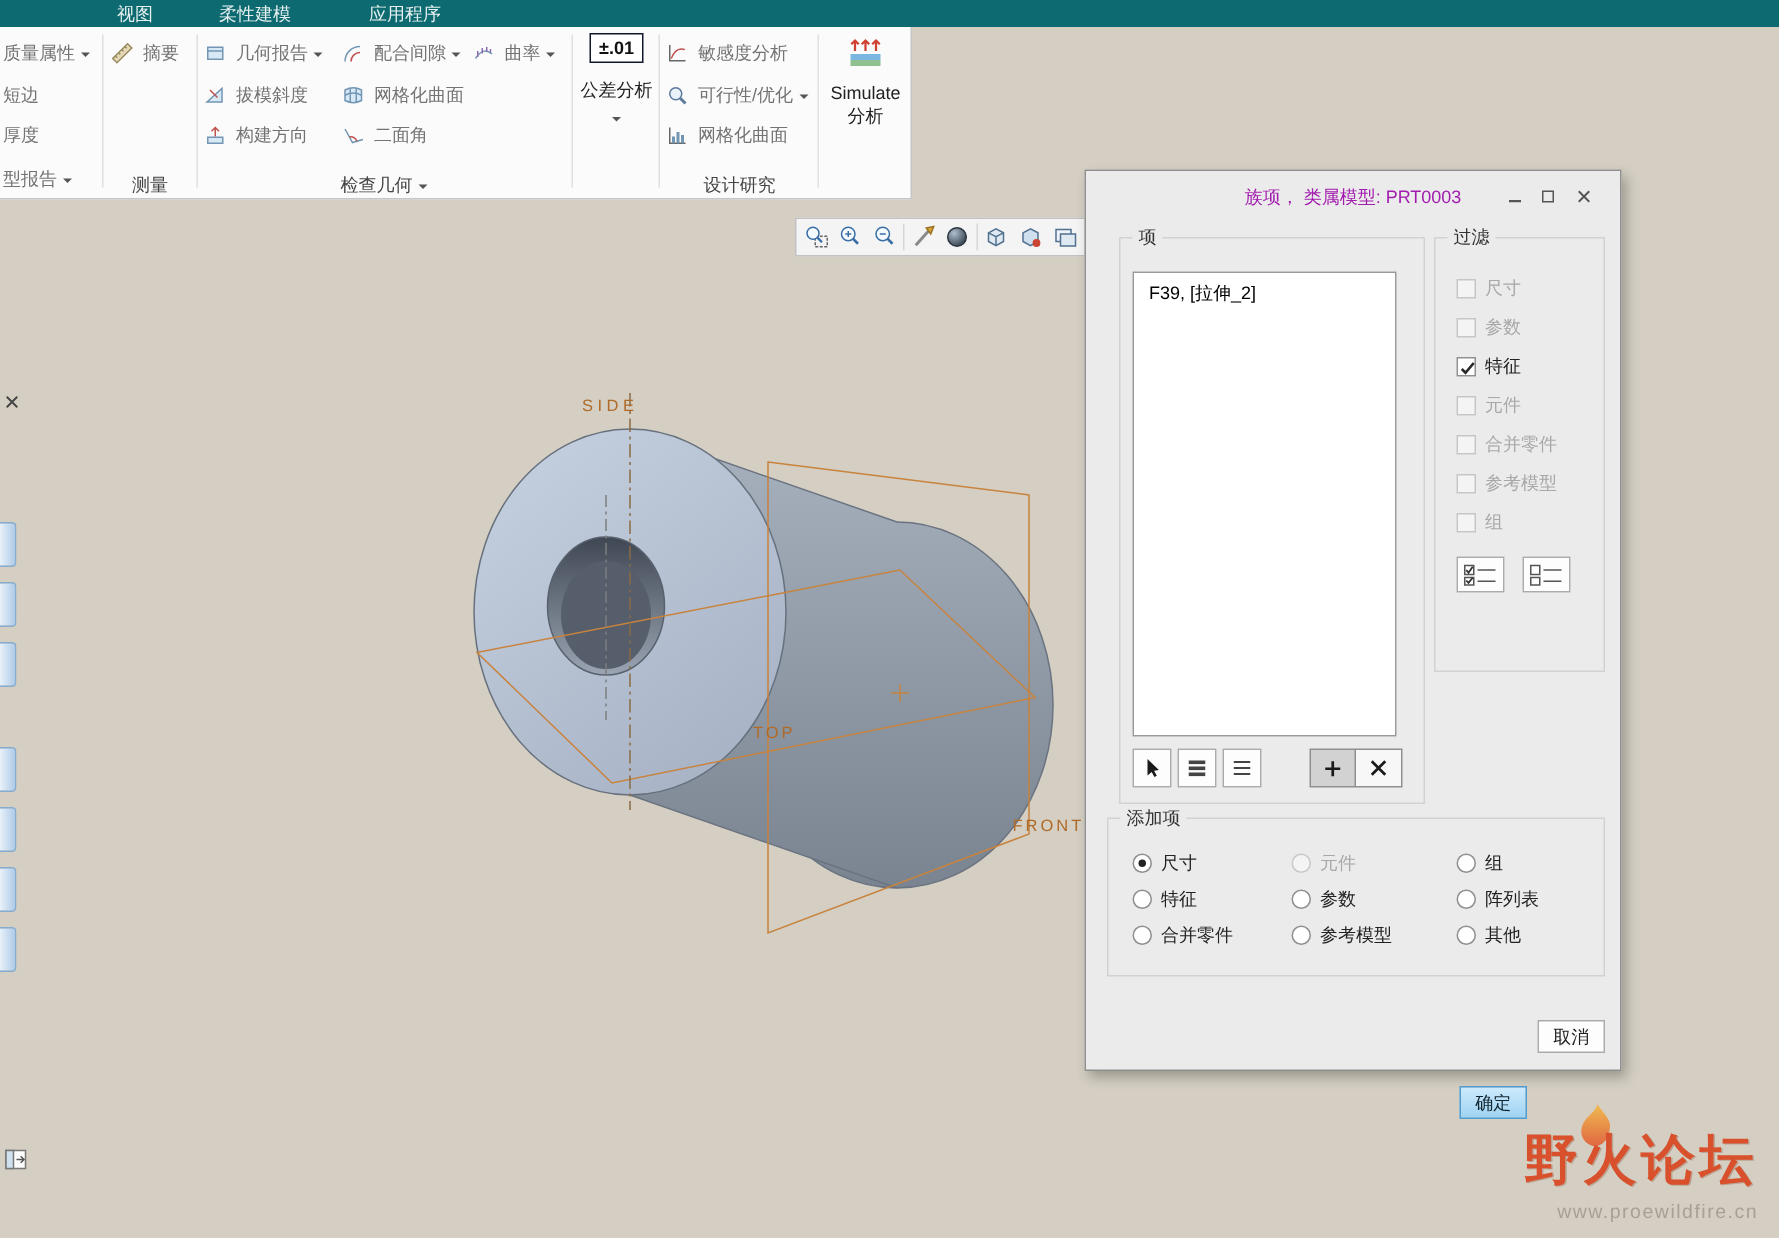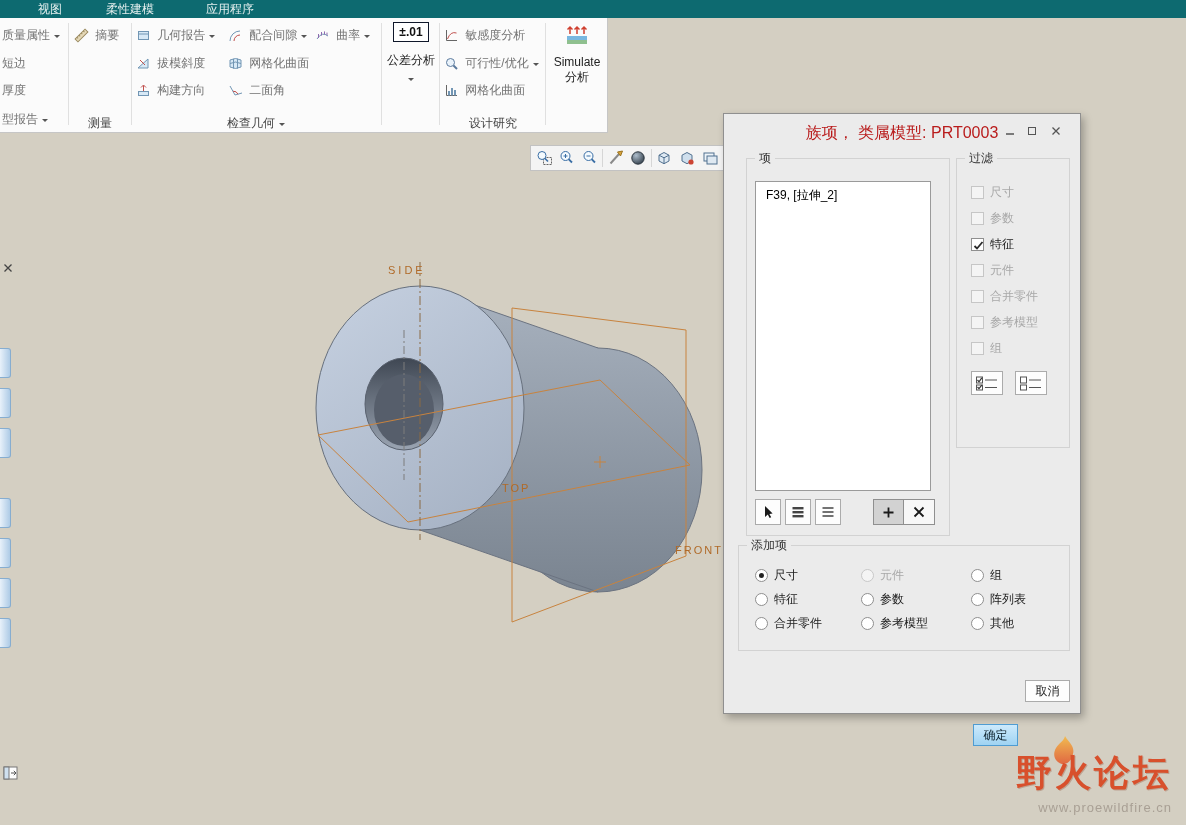--- a/index.html
+++ b/index.html
@@ -9,21 +9,21 @@
     background: #d4cfc2;
     font-family: "Liberation Sans", "DejaVu Sans", sans-serif;
     overflow: hidden;
     font-size: 12px;
     color: #222;
   }
   .abs { position:absolute; }
 
   
   .menubar { position:absolute; top:0; left:0; width:1186px; height:18px; background:#0d6a70; }
-  .menutab { position:absolute; top:0; height:32px; line-height:18px; color:#e4efee; font-size:12px; padding:0 6px; cursor:default; }
+  .menutab { position:absolute; top:0; height:32px; line-height:18px; color:#e4efee; font-size:12px; padding:0 6px; cursor:default;margin-left:40px; }
 
   
   .ribbon { position:absolute; top:18px; left:0; width:608px; height:115px; background:#fbfbfb;
             border-bottom:1px solid #c6c6c6; border-right:1px solid #c6c6c6; }
   .rsep { position:absolute; top:5px; width:1px; height:102px; background:#e0e0e0; }
   .rbtn { position:absolute; height:22px; line-height:22px; white-space:nowrap; color:#737373; cursor:default; }
   .rbtn .ric { display:inline-block; vertical-align:middle; margin-right:3px; line-height:0; }
   .arr { display:inline-block; width:0; height:0; border:3.5px solid transparent; border-top-color:#555;
          margin-left:4px; vertical-align:middle; position:relative; top:2px; }
   .glabel-r { position:absolute; top:96px; height:18px; line-height:18px; color:#444; text-align:center; white-space:nowrap; }
@@ -41,21 +41,21 @@
   .side-tab { position:absolute; left:0; width:11px; height:30px;
               background:linear-gradient(90deg,#e8f1fa,#aecbe6); border:1px solid #86add0; border-left:none;
               border-radius:0 3px 3px 0; cursor:default; }
   .panel-close { position:absolute; left:1px; top:261px; width:14px; height:16px; color:#444;
                  font-size:13px; line-height:16px; text-align:center; cursor:default; }
 
   
   .dialog { position:absolute; left:723px; top:113px; width:358px; height:601px; background:#ebebeb;
             border:1px solid #8f8f8f; box-shadow:3px 4px 8px rgba(0,0,0,0.28); z-index:50; }
   .dlg-title { position:absolute; left:0; top:0; width:100%; height:34px; }
-  .dlg-title-text { position:absolute; left:0; top:9px; width:100%; text-align:center; color:#b91c1c; font-size:16px; }
+  .dlg-title-text { position:absolute; left:0; top:9px; width:100%; text-align:center; color:#a21caf; font-size:12px; }
   .wbtn { position:absolute; top:10px; width:16px; height:14px; display:flex; align-items:center; justify-content:center; cursor:default; }
 
   .groupbox { position:absolute; border:1px solid #d2d2d2; }
   .glabel { position:absolute; top:-8px; left:8px; background:#ebebeb; padding:0 4px; color:#333; font-size:12px; line-height:15px; }
 
   .listbox { position:absolute; left:8px; top:22px; width:176px; height:310px; background:#fff; border:1px solid #9a9a9a; overflow:hidden; }
   .listitem { padding:5px 8px 0 10px; color:#000000; white-space:nowrap; cursor:default; }
 
   .lbtn { position:absolute; top:340px; width:26px; height:26px; background:#fdfdfd; border:1px solid #ababab;
           display:flex; align-items:center; justify-content:center; cursor:default; }

